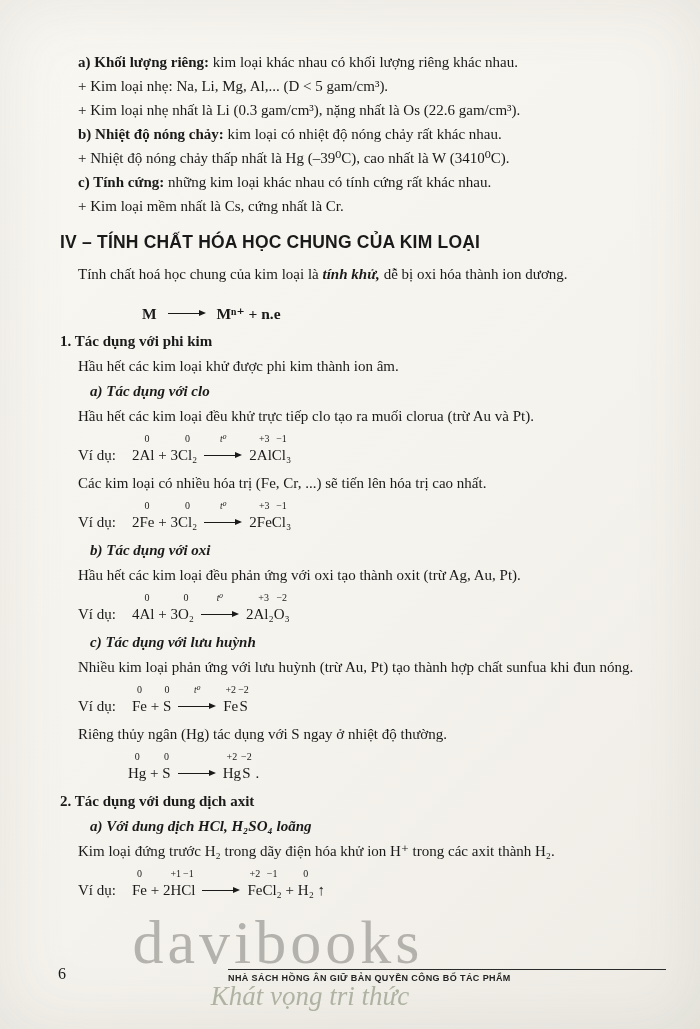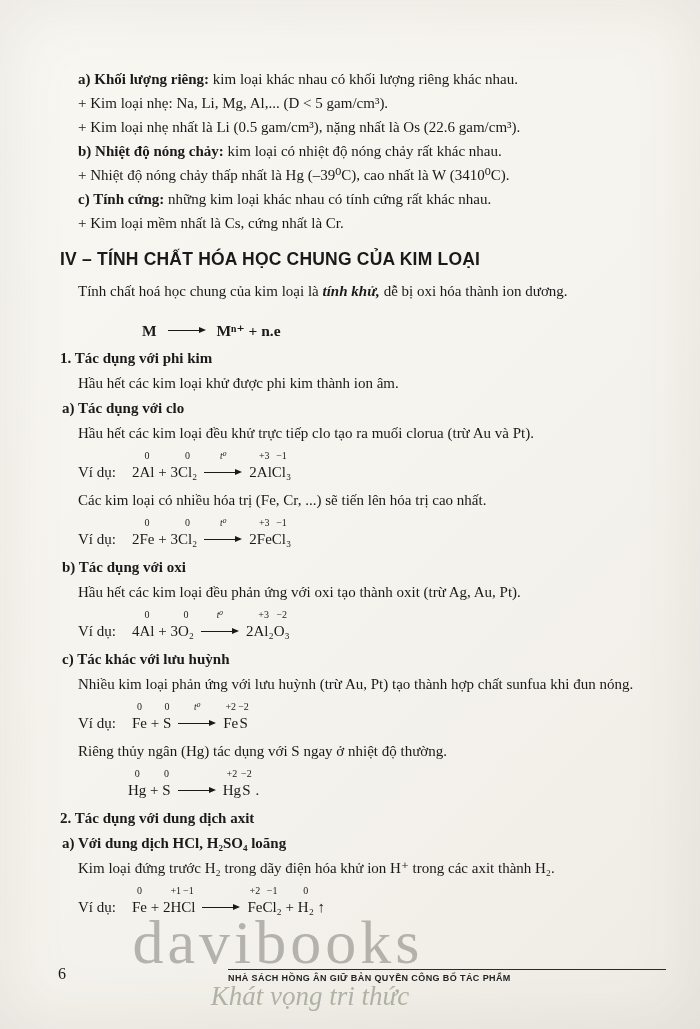--- a/index.html
+++ b/index.html
@@ -9,30 +9,30 @@
     position: relative; overflow: hidden;
     font-family: "Liberation Serif", "DejaVu Serif", serif;
     color: #1a1a1a;
     background: #f5f3ee;
   }
   .page {
     position: absolute; inset: 0;
     background: linear-gradient(135deg, #f9f7f2 0%, #f5f3ed 55%, #eeece5 100%);
     box-shadow: inset 0 0 70px rgba(90,85,70,0.10);
   }
-  .content { position: absolute; left: 60px; top: 67px; width: 606px; z-index: 2; }
+  .content { position: absolute; left: 60px; top: 50px; width: 606px; z-index: 2; }
 
   .para { margin: 0; font-size: 15px; line-height: 24px; text-indent: 18px; }
   .heading {
     font-family: "Liberation Sans", "DejaVu Sans", sans-serif;
     font-weight: 700; font-size: 17.5px; line-height: 22px;
     margin: 13px 0 9px; letter-spacing: 0.2px;
   }
   .subheading { font-weight: 700; font-size: 15px; line-height: 24px; margin: 1px 0; }
-  .h-letter { margin-left: 2px; }
+  .h-letter { margin-left: 30px; font-style: italic; }
   .b  { font-weight: 700; }
   .bi { font-weight: 700; font-style: italic; }
 
   .equation { margin: 5px 0 5px 18px; font-size: 15px; }
   .eq-indent2 { margin-left: 68px; }
   .formula-eq { font-weight: 700; margin-left: 82px; font-size: 15.5px; }
   .eq-prefix { display: inline-block; vertical-align: bottom; line-height: 21px; margin-right: 16px; text-align: right; }
 
   .tok { display: inline-flex; flex-direction: column; align-items: center; vertical-align: bottom; }
   .ox { height: 12px; line-height: 12px; font-size: 10px; white-space: pre; }
@@ -69,21 +69,21 @@
     color: #222;
   }
 </style>
 </head>
 <body>
 
 <div class="page">
   <div class="content">
       <p class="para"><span class="b">a) Khối lượng riêng:</span><span> kim loại khác nhau có khối lượng riêng khác nhau.</span></p>
       <p class="para"><span>+ Kim loại nhẹ: Na, Li, Mg, Al,... (D &lt; 5 gam/cm³).</span></p>
-      <p class="para"><span>+ Kim loại nhẹ nhất là Li (0.5 gam/cm³), nặng nhất là Os (22.6 gam/cm³).</span></p>
+      <p class="para"><span>+ Kim loại nhẹ nhất là Li (0.3 gam/cm³), nặng nhất là Os (22.6 gam/cm³).</span></p>
       <p class="para"><span class="b">b) Nhiệt độ nóng chảy:</span><span> kim loại có nhiệt độ nóng chảy rất khác nhau.</span></p>
       <p class="para"><span>+ Nhiệt độ nóng chảy thấp nhất là Hg (–39⁰C), cao nhất là W (3410⁰C).</span></p>
       <p class="para"><span class="b">c) Tính cứng:</span><span> những kim loại khác nhau có tính cứng rất khác nhau.</span></p>
       <p class="para"><span>+ Kim loại mềm nhất là Cs, cứng nhất là Cr.</span></p>
       <div class="heading">IV – TÍNH CHẤT HÓA HỌC CHUNG CỦA KIM LOẠI</div>
       <p class="para"><span>Tính chất hoá học chung của kim loại là </span><span class="bi">tính khử,</span><span> dễ bị oxi hóa thành ion dương.</span></p>
       <div class="equation formula-eq"><span class="tok">
           <span class="ox">&nbsp;</span>
           <span class="tmain">M </span>
         </span><span class="tok arrow-tok">
@@ -177,21 +177,21 @@
         </span><span class="tok">
           <span class="ox">&nbsp;</span>
           <span class="tmain">2</span>
         </span><span class="tok">
           <span class="ox">+3</span>
           <span class="tmain">Al₂</span>
         </span><span class="tok">
           <span class="ox">−2</span>
           <span class="tmain">O₃</span>
         </span></div>
-      <div class="subheading h-letter">c) Tác khác với lưu huỳnh</div>
+      <div class="subheading h-letter">c) Tác dụng với lưu huỳnh</div>
       <p class="para"><span>Nhiều kim loại phản ứng với lưu huỳnh (trừ Au, Pt) tạo thành hợp chất sunfua khi đun nóng.</span></p>
       <div class="equation "><span class="eq-prefix">Ví dụ:</span><span class="tok">
           <span class="ox">0</span>
           <span class="tmain">Fe</span>
         </span><span class="tok">
           <span class="ox">&nbsp;</span>
           <span class="tmain"> + </span>
         </span><span class="tok">
           <span class="ox">0</span>
           <span class="tmain">S</span>

